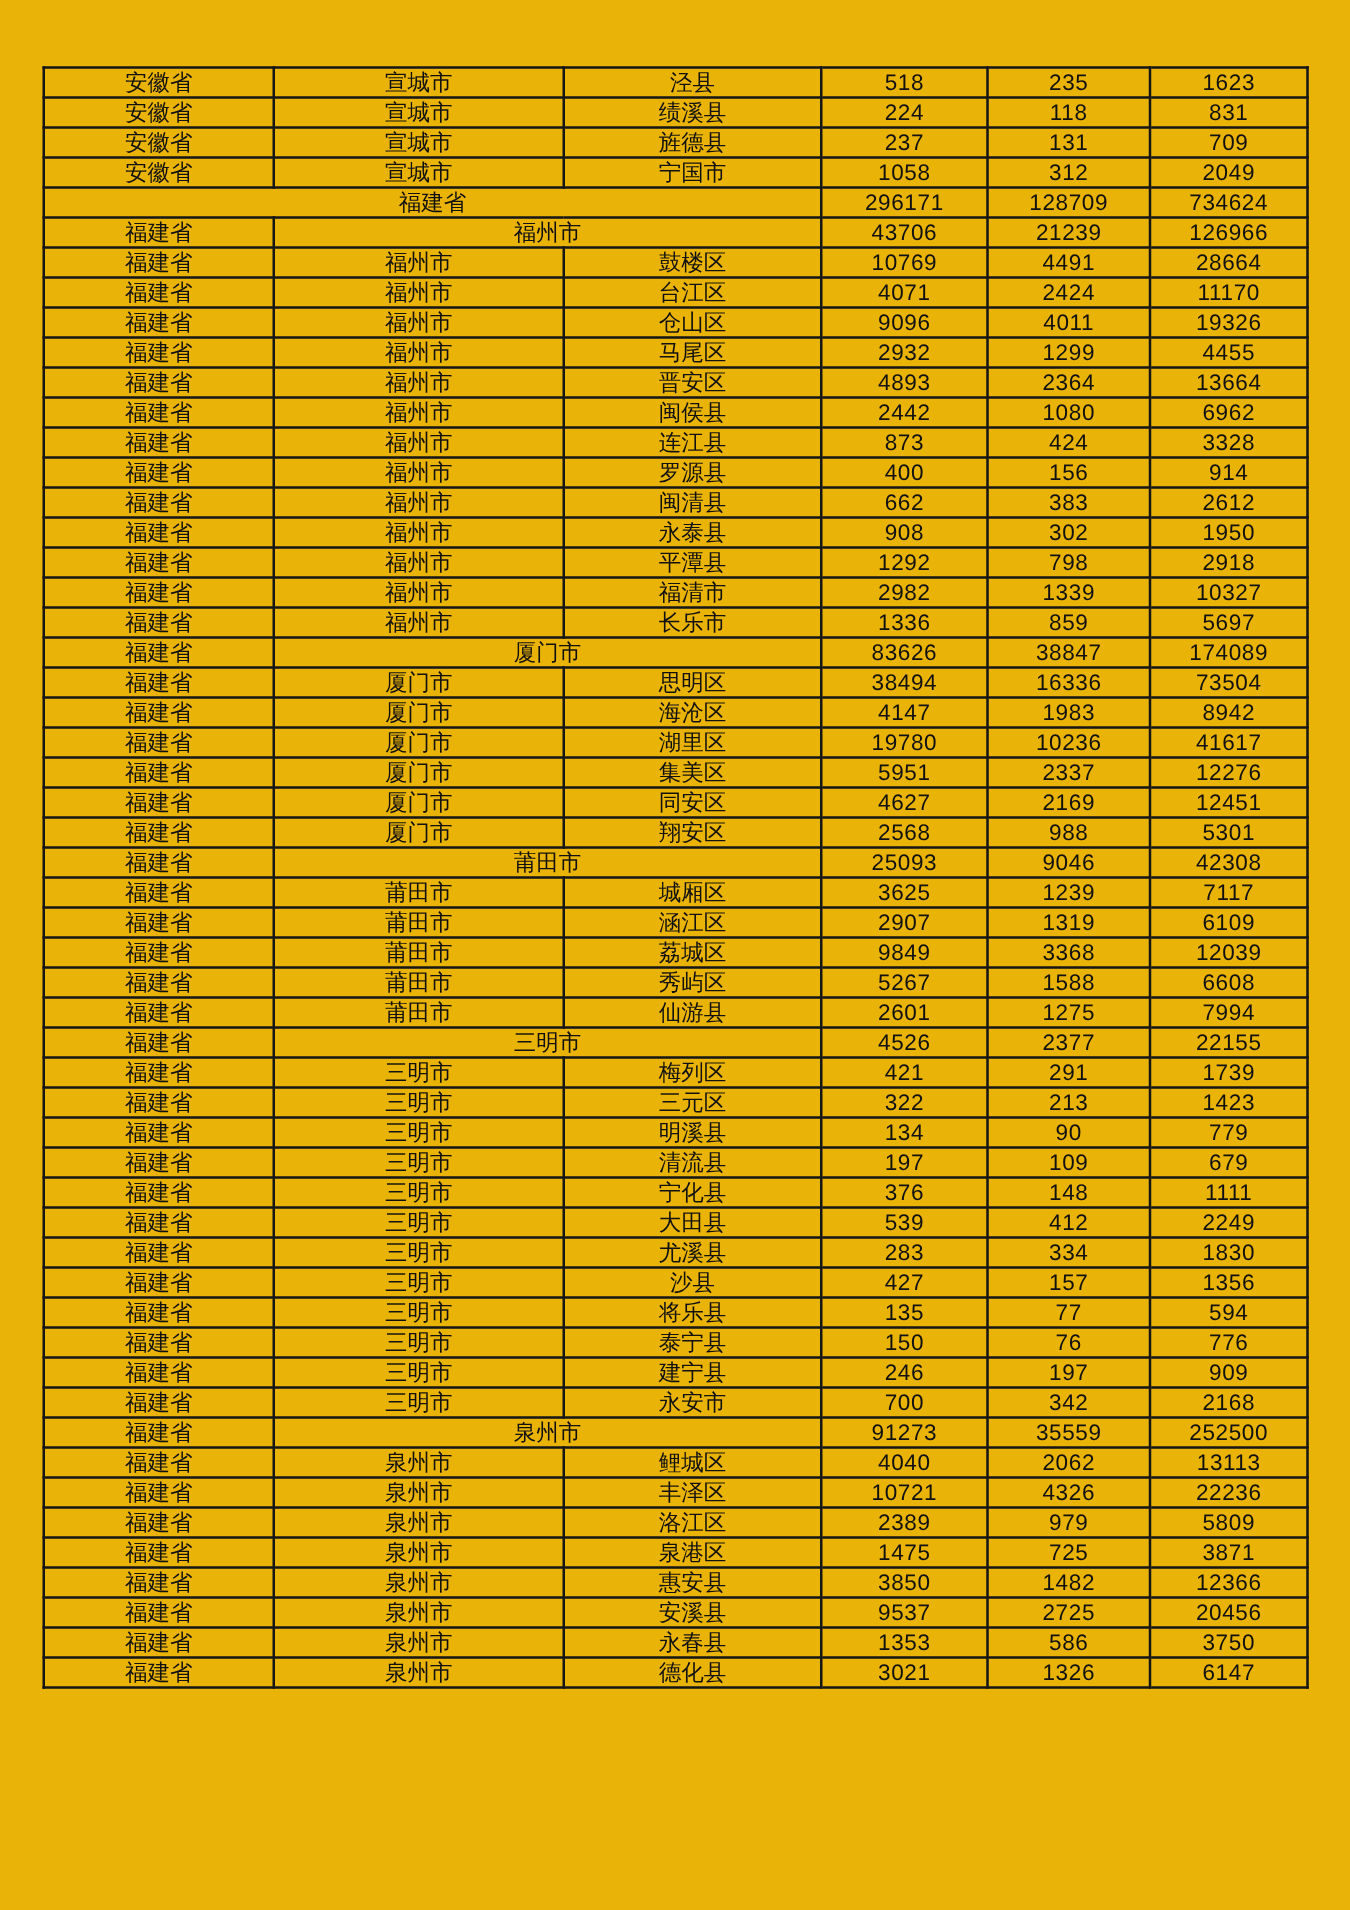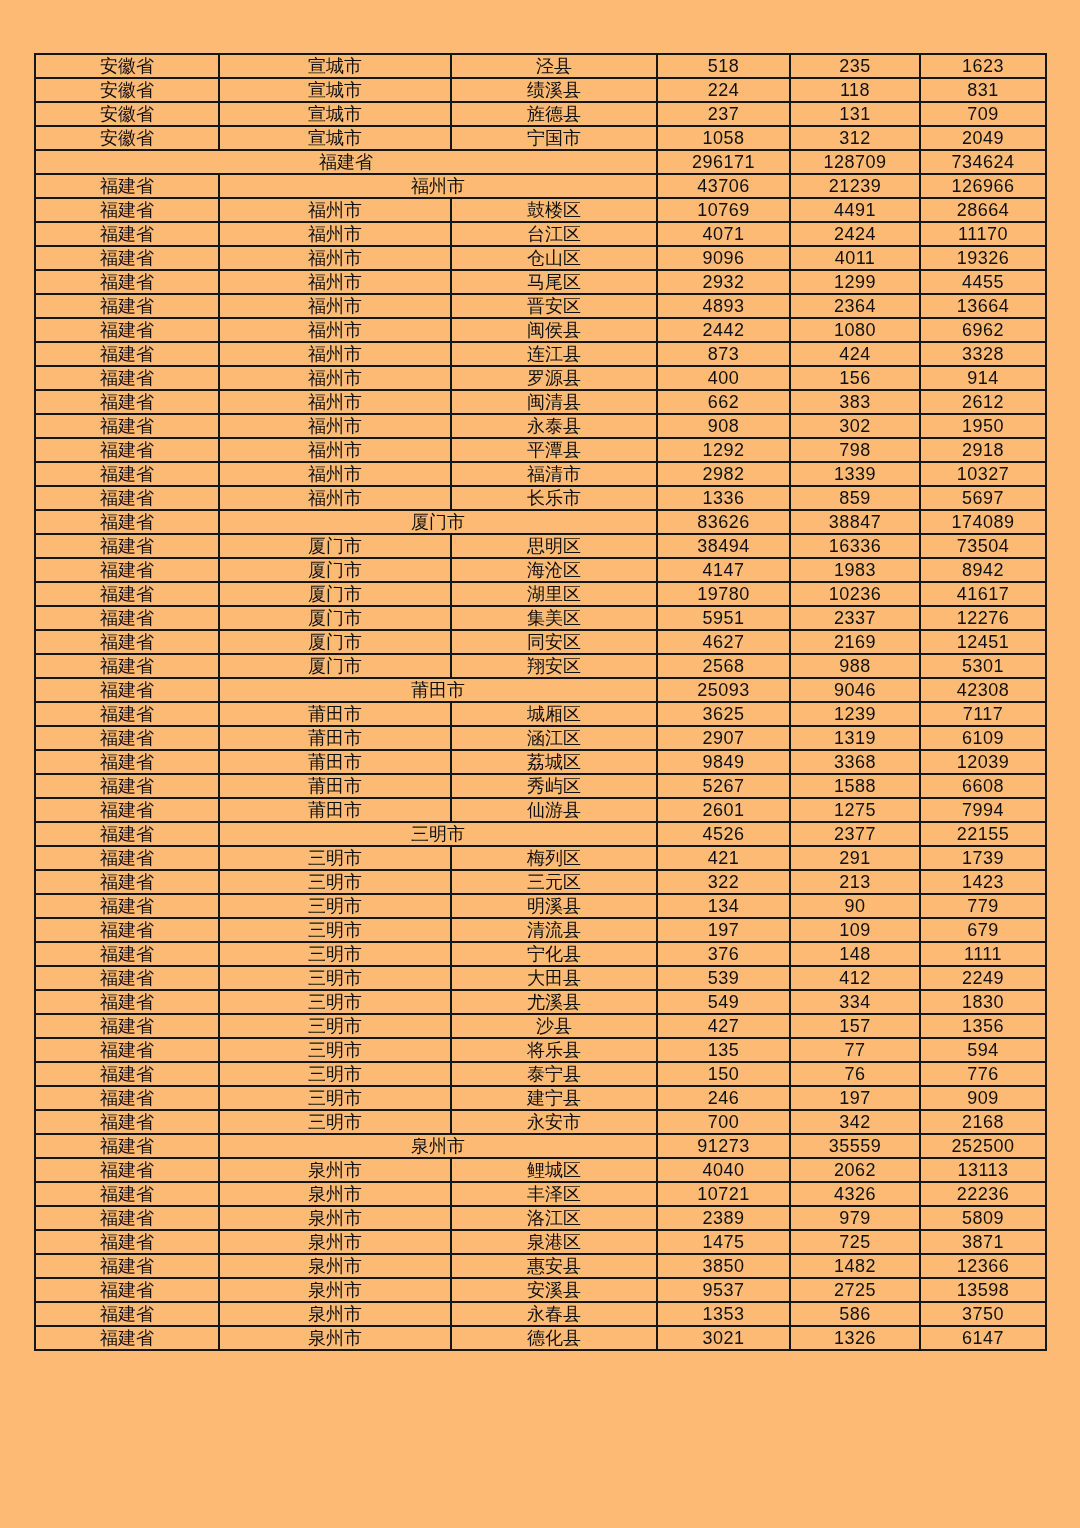--- a/index.html
+++ b/index.html
@@ -7,21 +7,21 @@
     padding: 0;
     background: #ffffff;
     width: 1080px;
     height: 1528px;
     font-family: "Liberation Sans", "DejaVu Sans", sans-serif;
   }
   .page {
     position: relative;
     width: 1080px;
     height: 1528px;
-    background: #fdba74;
+    background: #eab308;
     overflow: hidden;
   }
   table.region-table {
     position: absolute;
     left: 34px;
     top: 53px;
     width: 1011px;
     border-collapse: collapse;
     table-layout: fixed;
     border: 2px solid #161616;
@@ -360,21 +360,21 @@
           <td>三明市</td>
           <td>大田县</td>
           <td class="c-num">539</td>
           <td class="c-num">412</td>
           <td class="c-num">2249</td>
         </tr>
         <tr>
           <td>福建省</td>
           <td>三明市</td>
           <td>尤溪县</td>
-          <td class="c-num">549</td>
+          <td class="c-num">283</td>
           <td class="c-num">334</td>
           <td class="c-num">1830</td>
         </tr>
         <tr>
           <td>福建省</td>
           <td>三明市</td>
           <td>沙县</td>
           <td class="c-num">427</td>
           <td class="c-num">157</td>
           <td class="c-num">1356</td>
@@ -457,21 +457,21 @@
           <td class="c-num">3850</td>
           <td class="c-num">1482</td>
           <td class="c-num">12366</td>
         </tr>
         <tr>
           <td>福建省</td>
           <td>泉州市</td>
           <td>安溪县</td>
           <td class="c-num">9537</td>
           <td class="c-num">2725</td>
-          <td class="c-num">13598</td>
+          <td class="c-num">20456</td>
         </tr>
         <tr>
           <td>福建省</td>
           <td>泉州市</td>
           <td>永春县</td>
           <td class="c-num">1353</td>
           <td class="c-num">586</td>
           <td class="c-num">3750</td>
         </tr>
         <tr>

